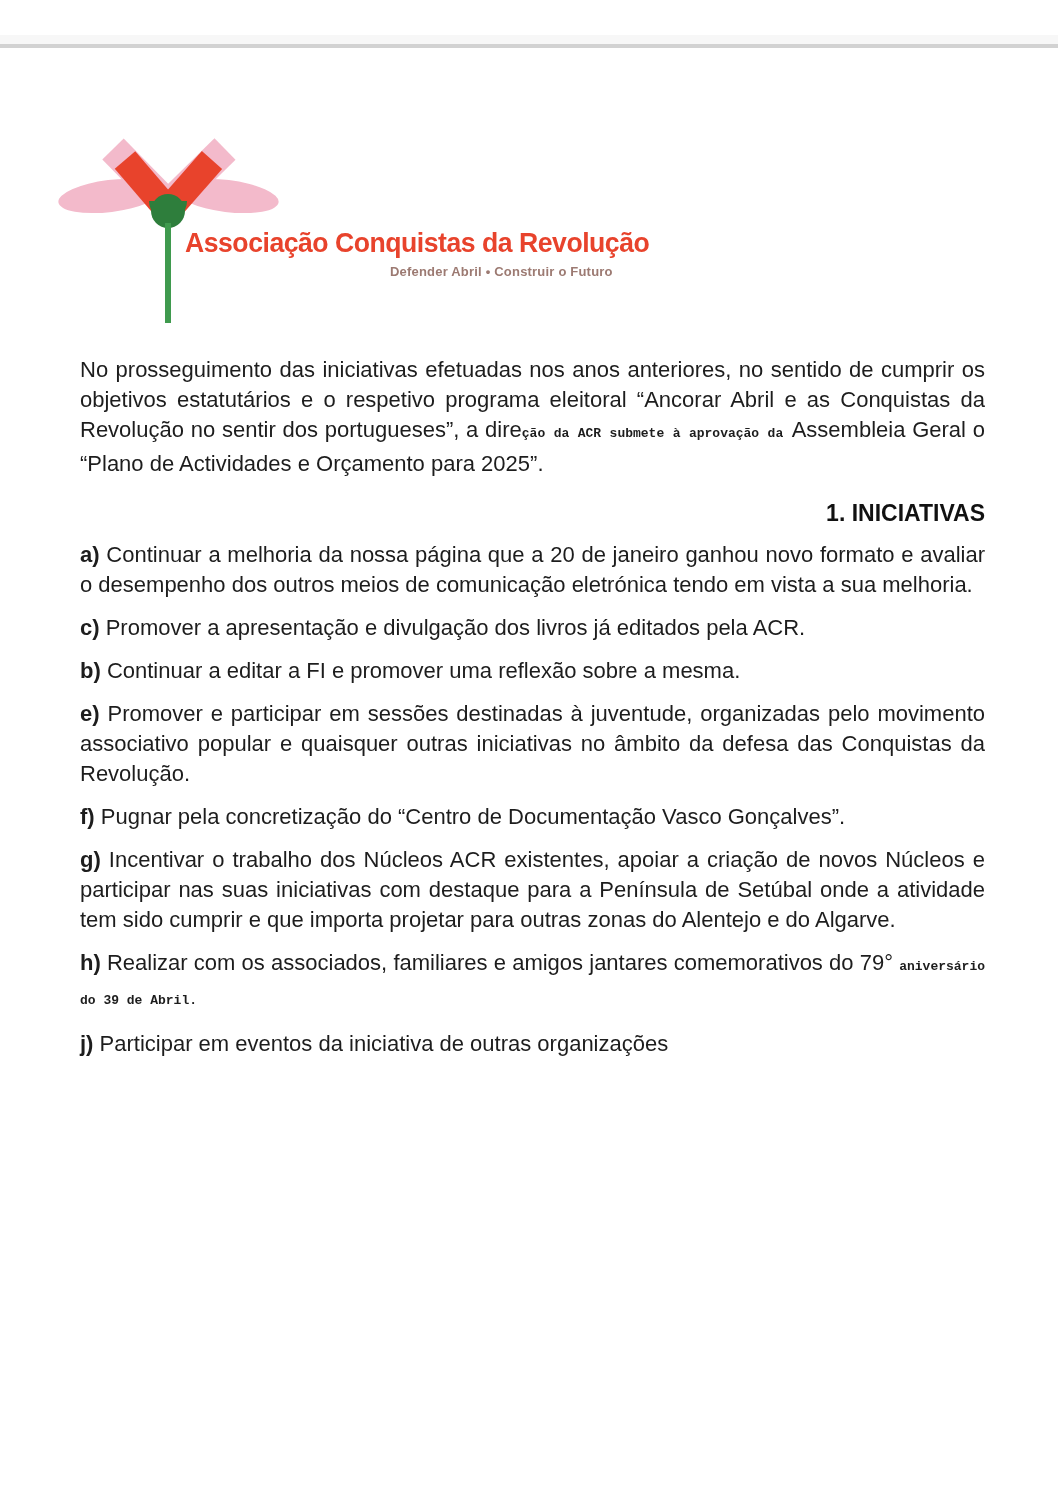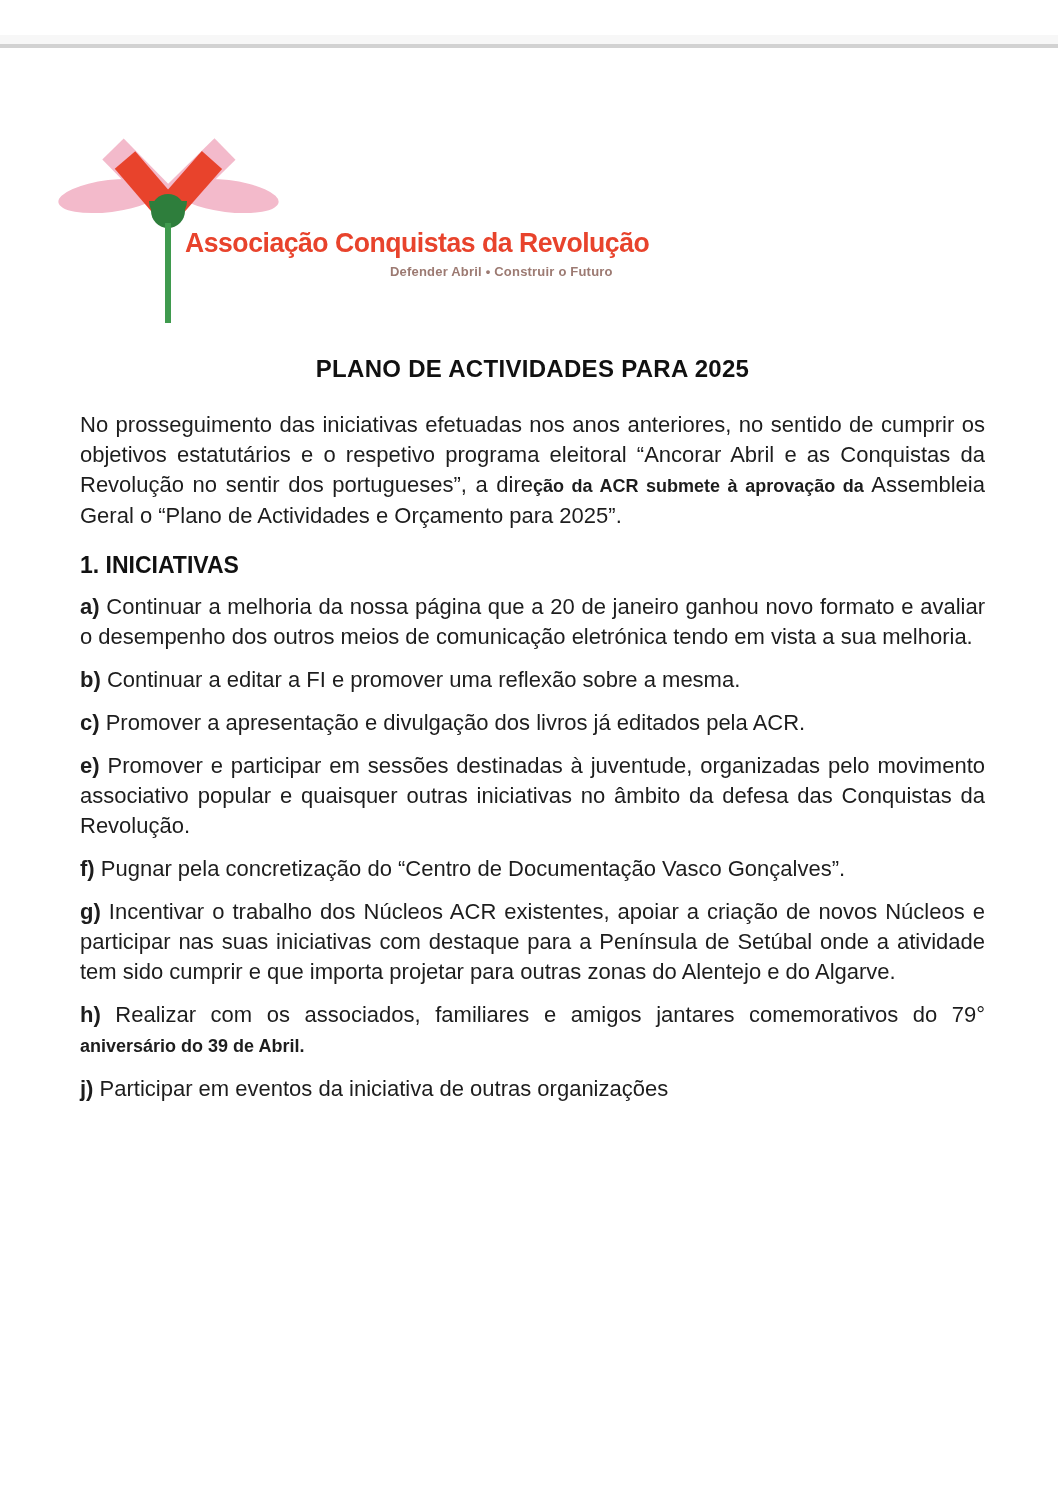--- a/index.html
+++ b/index.html
@@ -54,25 +54,26 @@
     font-size:22px;
     line-height:30px;
     text-align:justify;
     margin-bottom:13px;
     color:#1d1d1d;
   }
   .section-heading {
     font-size:23px; font-weight:bold;
     margin:21px 0 13px 0;
     color:#111;
+    text-align:right;
   }
   .item-label { font-weight:bold; }
   .run-serif {
-    font-family:Liberation Sans, sans-serif;
-    font-size:18px;
+    font-family:Liberation Mono, monospace;
+    font-size:13px;
     font-weight:bold;
   }
 </style>
 </head>
 <body>
 
 <div class="page">
 
   <div class="top-bar"></div>
 
@@ -91,30 +92,29 @@
       <path d="M94,78 A19,19 0 1 0 132,78 Z" fill="#2e7e3c"></path>
       <circle cx="113" cy="88" r="17" fill="#2e7e3c"></circle>
 
       <rect x="110" y="100" width="6" height="100" fill="#3f9a4e"></rect>
     </svg>
     <div class="org-name" style="color:#e8432c">Associação Conquistas da Revolução</div>
     <div class="org-tagline" style="color:#9c7a72">Defender Abril • Construir o Futuro</div>
   </div>
 
   <div class="content">
-    <div class="doc-title">PLANO DE ACTIVIDADES PARA 2025</div>
 
     <p class="para" id="intro"><span>No prosseguimento das iniciativas efetuadas nos anos anteriores, no sentido de cumprir os objetivos estatutários e o respetivo programa eleitoral “Ancorar Abril e as Conquistas da Revolução no sentir dos portugueses”, a dire</span><span class="run-serif">ção da ACR submete à aprovação da </span><span>Assembleia Geral o “Plano de Actividades e Orçamento para 2025”.</span></p>
 
     <div class="section-heading">1. INICIATIVAS</div>
 
     <div id="items">
         <p class="para"><b class="item-label">a)</b> <span>Continuar a melhoria da nossa página que a 20 de janeiro ganhou novo formato e avaliar o desempenho dos outros meios de comunicação eletrónica tendo em vista a sua melhoria.</span></p>
+        <p class="para"><b class="item-label">c)</b> <span>Promover a apresentação e divulgação dos livros já editados pela ACR.</span></p>
         <p class="para"><b class="item-label">b)</b> <span>Continuar a editar a FI e promover uma reflexão sobre  a mesma.</span></p>
-        <p class="para"><b class="item-label">c)</b> <span>Promover a apresentação e divulgação dos livros já editados pela ACR.</span></p>
         <p class="para"><b class="item-label">e)</b> <span>Promover e participar em sessões destinadas à juventude, organizadas pelo movimento associativo popular e quaisquer outras iniciativas no âmbito da defesa das Conquistas da Revolução.</span></p>
         <p class="para"><b class="item-label">f)</b> <span>Pugnar pela concretização do “Centro de Documentação Vasco Gonçalves”.</span></p>
         <p class="para"><b class="item-label">g)</b> <span>Incentivar o trabalho dos Núcleos ACR existentes, apoiar a criação de novos Núcleos e participar nas suas iniciativas com destaque para a Península de Setúbal onde a atividade tem sido cumprir e que importa projetar para outras zonas do Alentejo e do Algarve.</span></p>
         <p class="para"><b class="item-label">h)</b> <span>Realizar com os associados, familiares e amigos jantares comemorativos do 79° </span><span class="run-serif">aniversário do 39 de Abril.</span></p>
         <p class="para"><b class="item-label">j)</b> <span>Participar em eventos da iniciativa de outras organizações</span></p>
       </div>
   </div>
 
 </div>
 

